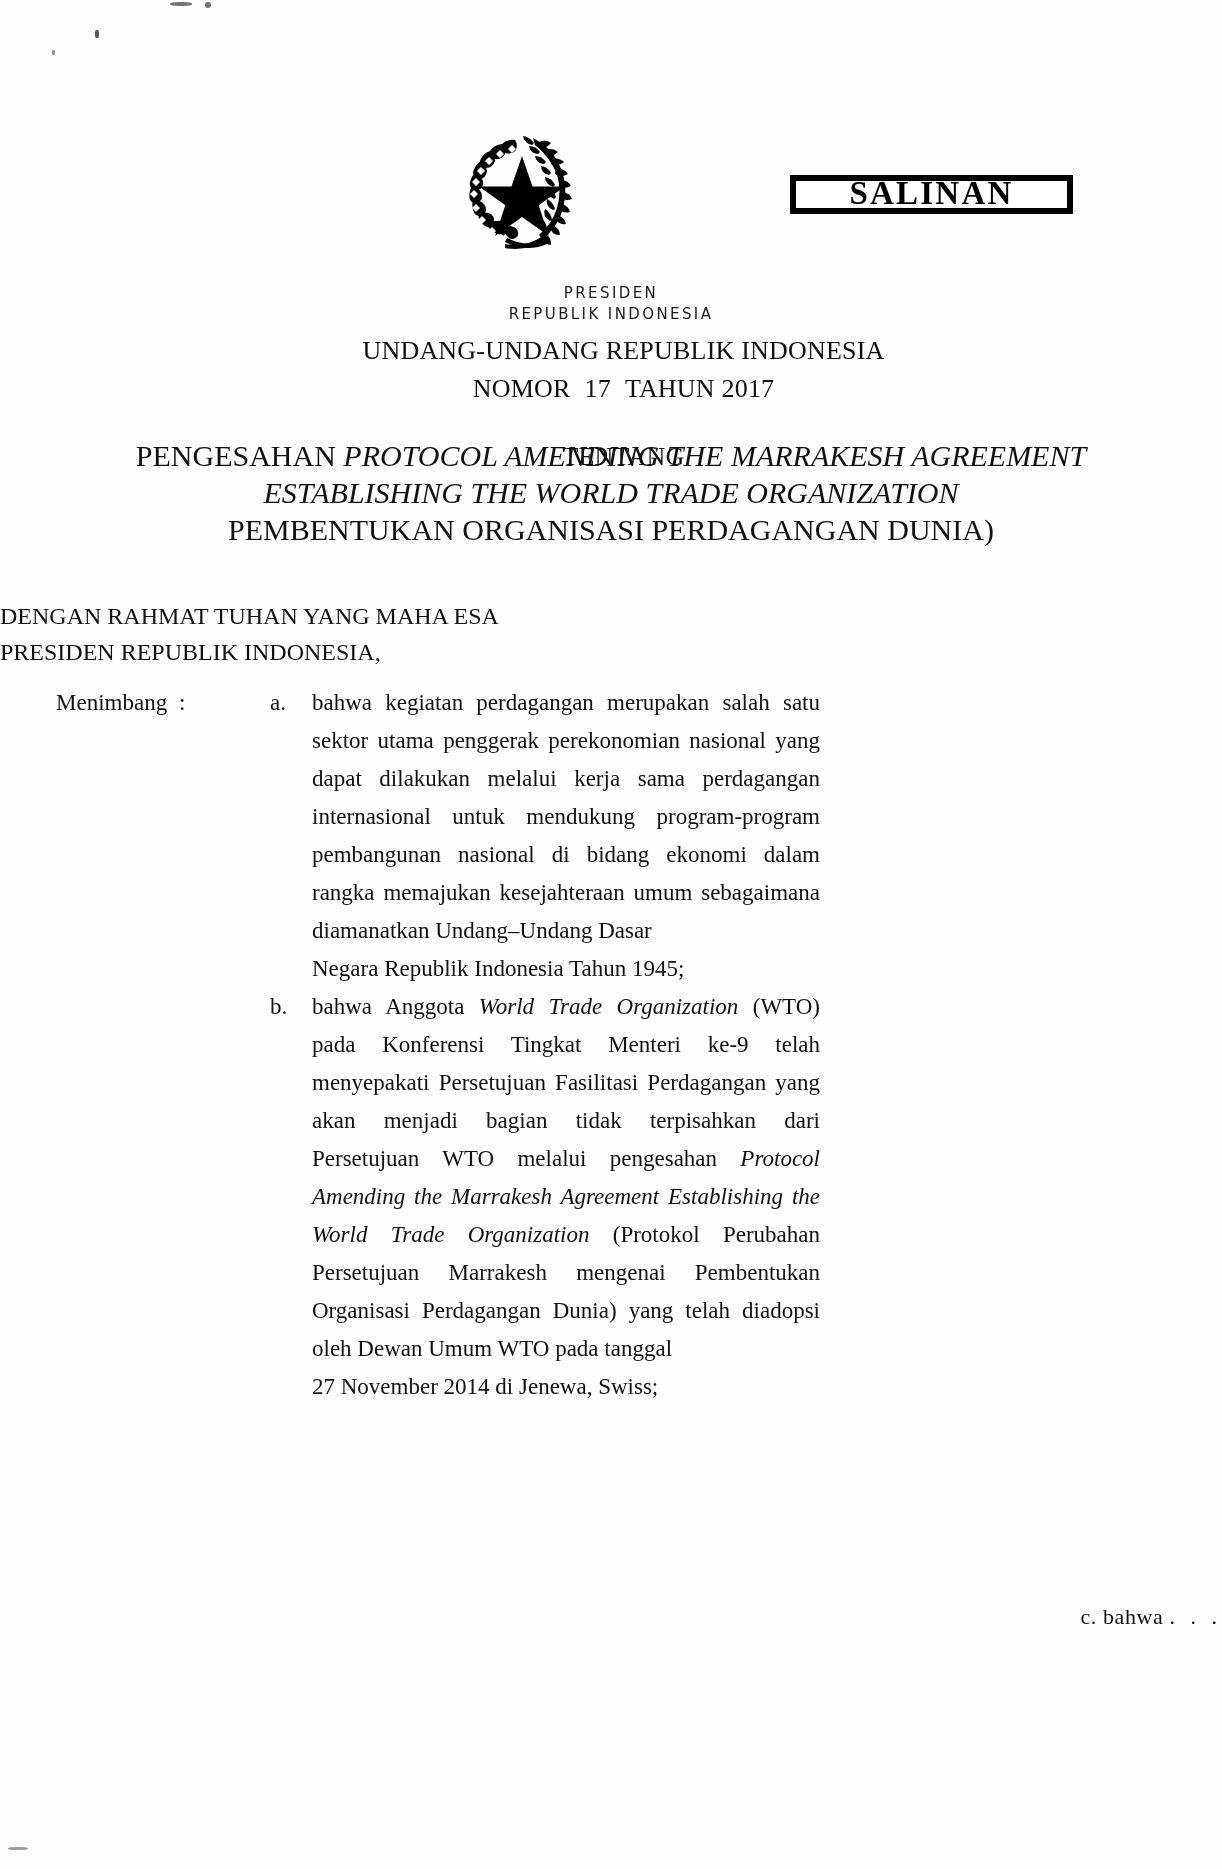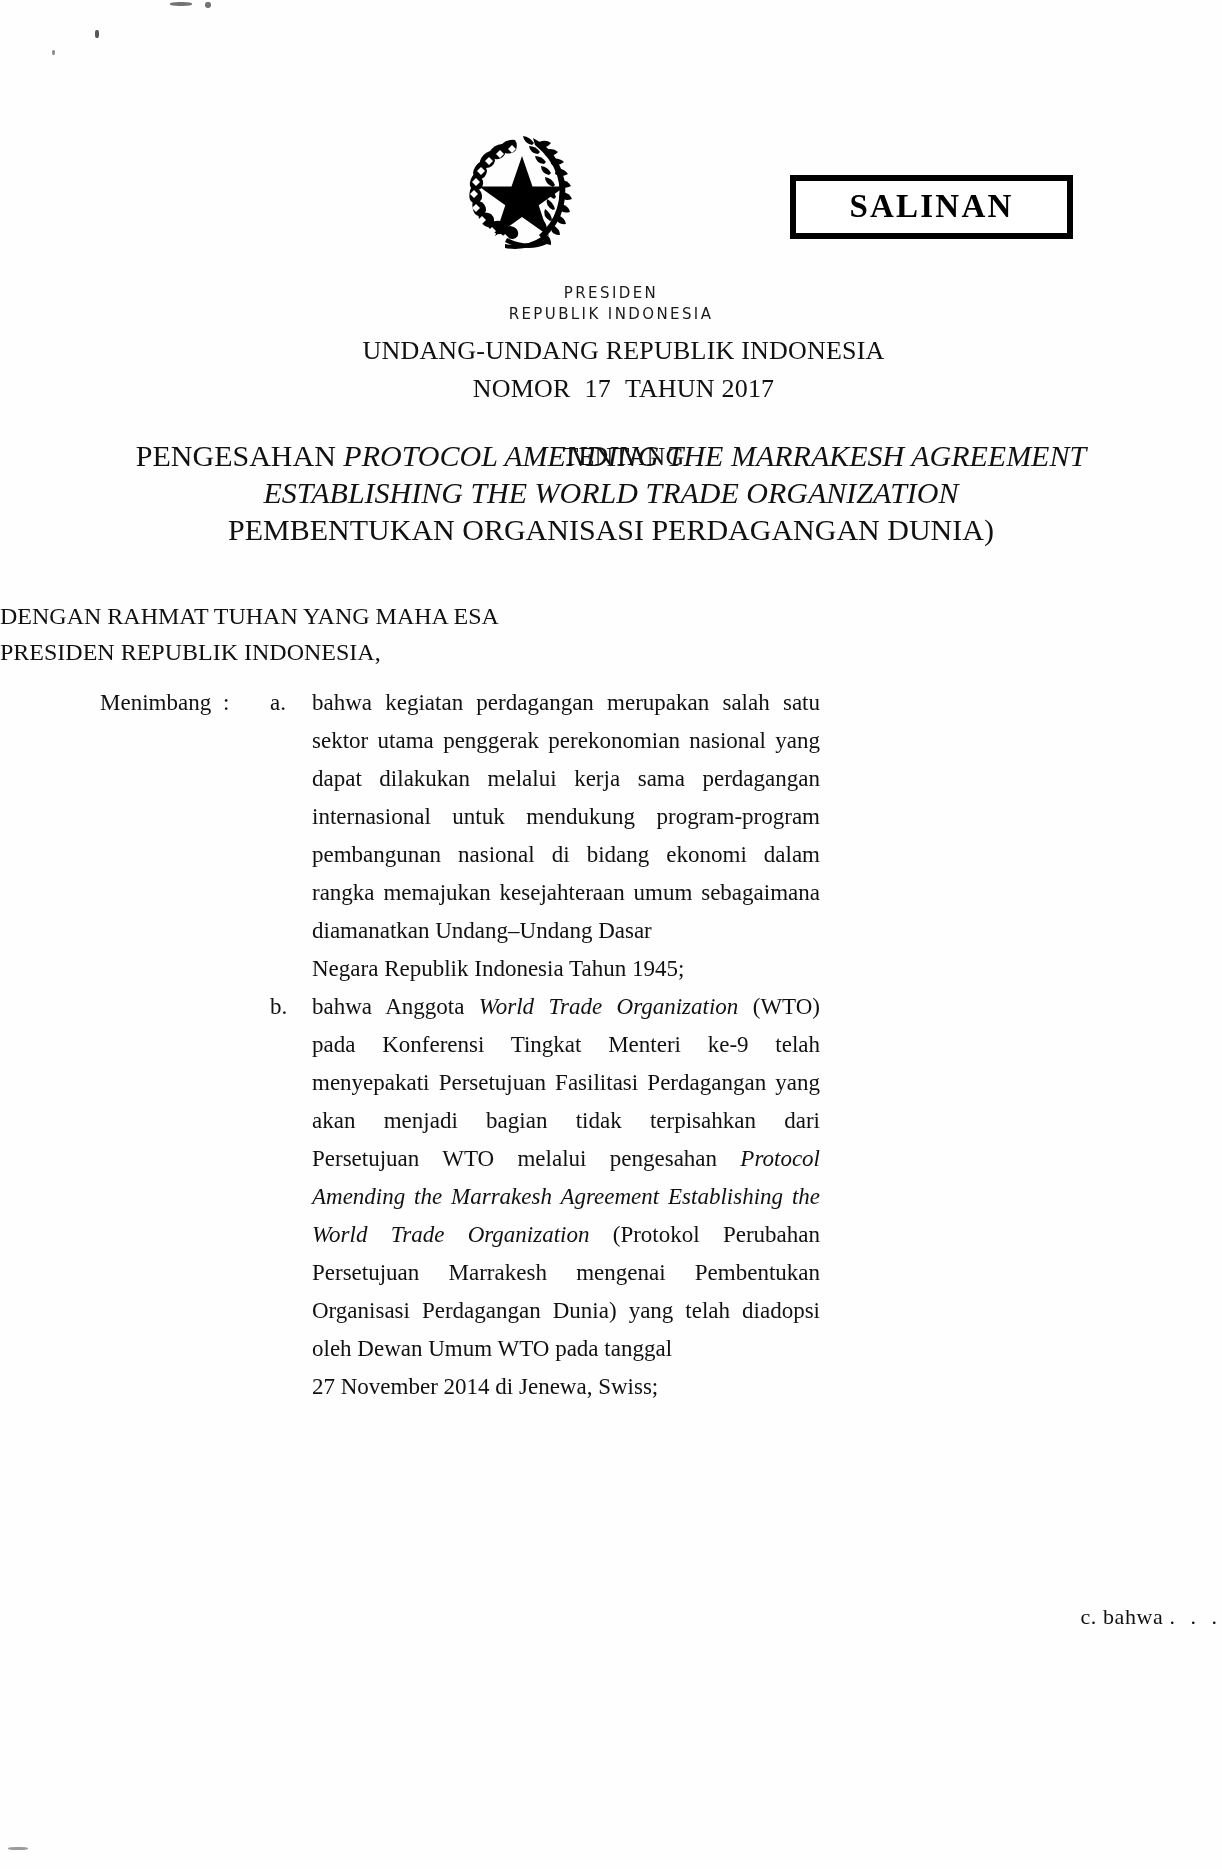--- a/index.html
+++ b/index.html
@@ -51,21 +51,21 @@
     height: 128px;
   }
   .emblem svg { display:block; width:100%; height:100%; }
 
   
   .salinan-box {
     position: absolute;
     left: 790px;
     top: 175px;
     width: 283px;
-    height: 64px;
+    height: 39px;
     border: 6px solid #000;
     box-sizing: border-box;
     display: flex;
     align-items: center;
     justify-content: center;
     background: #fff;
   }
   .salinan-text {
     font-family: "Liberation Serif", "DejaVu Serif", serif;
     font-weight: 700;
@@ -138,21 +138,21 @@
     left: 0;
     top: 684px;
     width: 1222px;
   }
   .cons-row {
     display: flex;
     align-items: flex-start;
   }
   .label-col {
     width: 270px;
-    padding-left: 100px;
+    padding-left: 56px;
     box-sizing: border-box;
     font-size: 23px;
     line-height: 38px;
     white-space: nowrap;
     text-align: left;
   }
   .label-col .colon {
     display: inline-block;
     width: 30px;
     text-align: center;

